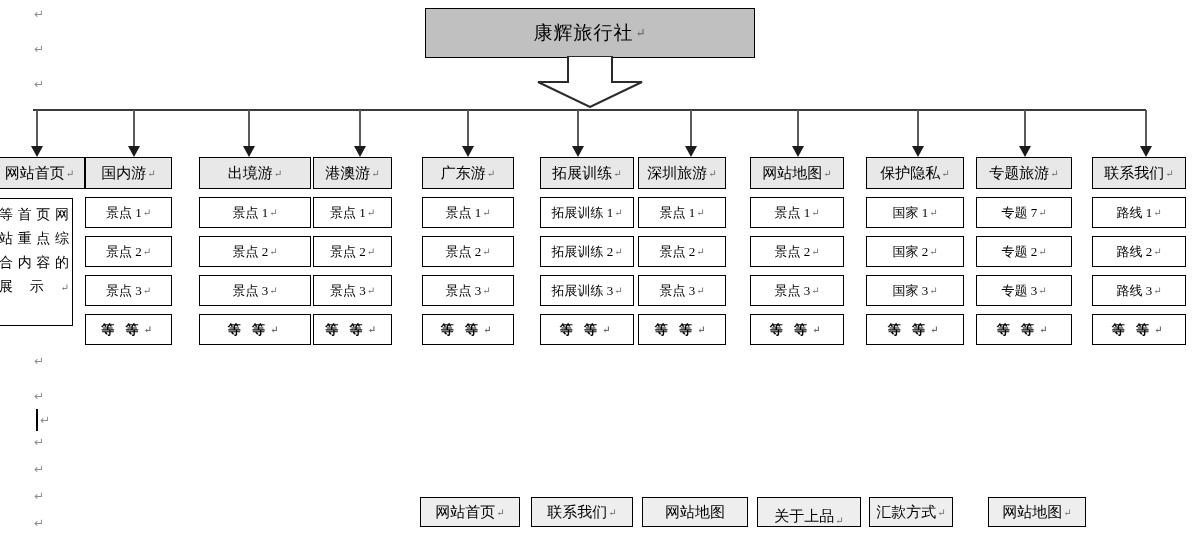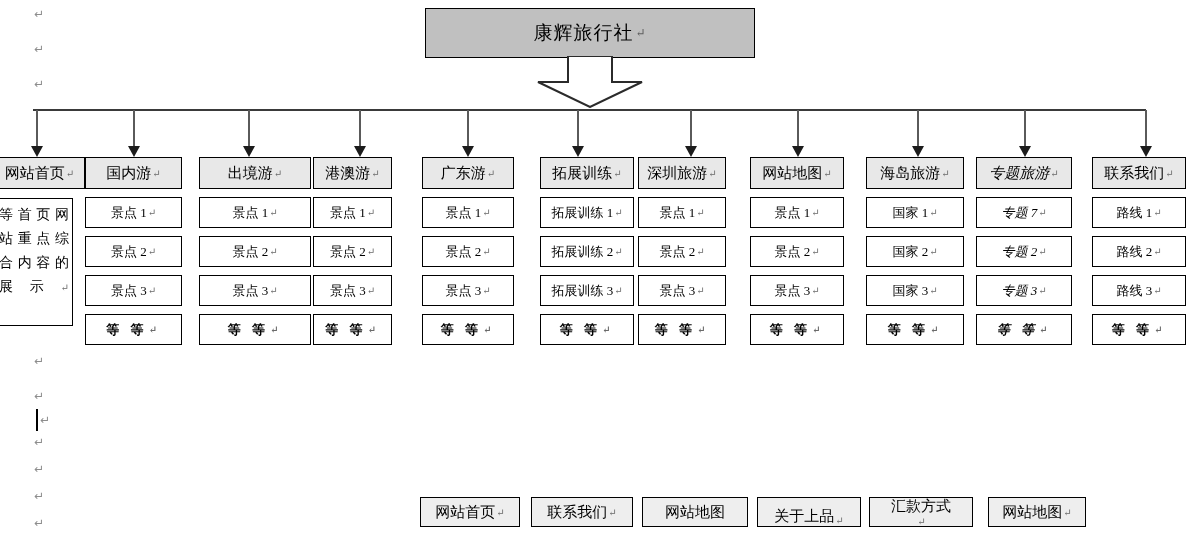--- a/index.html
+++ b/index.html
@@ -135,21 +135,21 @@
     </div>
 
   <div id="columns">
       <div class="col" style="left: -6px; width: 91px;">
         <div class="hdr">
           <span>网站首页</span>
           <span class="mark">↵</span>
         </div>
       </div>
       <div class="desc-box"><span>等 首 页 网 站 重 点 综 合 内 容 的 展示</span><span class="mark">↵</span></div>
-      <div class="col" style="left: 85px; width: 97px;">
+      <div class="col" style="left: 85px; width: 87px;">
         <div class="hdr">
           <span>国内游</span>
           <span class="mark">↵</span>
         </div>
         <div class="item">
           <span>景点 1</span>
           <span class="mark">↵</span>
         </div>
         <div class="item">
           <span>景点 2</span>
@@ -291,41 +291,41 @@
           <span>景点 3</span>
           <span class="mark">↵</span>
         </div>
         <div class="item etc">
           <span>等 等</span>
           <span class="mark">↵</span>
         </div>
       </div>
       <div class="col" style="left: 866px; width: 98px;">
         <div class="hdr">
-          <span>海岛旅游</span>
+          <span>保护隐私</span>
           <span class="mark">↵</span>
         </div>
         <div class="item">
           <span>国家 1</span>
           <span class="mark">↵</span>
         </div>
         <div class="item">
           <span>国家 2</span>
           <span class="mark">↵</span>
         </div>
         <div class="item">
           <span>国家 3</span>
           <span class="mark">↵</span>
         </div>
         <div class="item etc">
           <span>等 等</span>
           <span class="mark">↵</span>
         </div>
       </div>
-      <div class="col" style="left: 976px; width: 96px; font-style: italic;">
+      <div class="col" style="left: 976px; width: 96px;">
         <div class="hdr">
           <span>专题旅游</span>
           <span class="mark">↵</span>
         </div>
         <div class="item">
           <span>专题 7</span>
           <span class="mark">↵</span>
         </div>
         <div class="item">
           <span>专题 2</span>
@@ -373,21 +373,21 @@
         <span>联系我们</span>
         <span class="mark">↵</span>
       </div>
       <div class="foot" style="left: 642px; width: 106px;">
         <span>网站地图</span>
       </div>
       <div class="foot" style="left: 757px; width: 104px; align-items: flex-end;">
         <span>关于上品</span>
         <span class="mark">↵</span>
       </div>
-      <div class="foot" style="left: 869px; width: 104px; flex-direction: column;">
+      <div class="foot" style="left: 869px; width: 84px;">
         <span>汇款方式</span>
         <span class="mark">↵</span>
       </div>
       <div class="foot" style="left: 988px; width: 98px;">
         <span>网站地图</span>
         <span class="mark">↵</span>
       </div>
     </div>
 
 </div>

